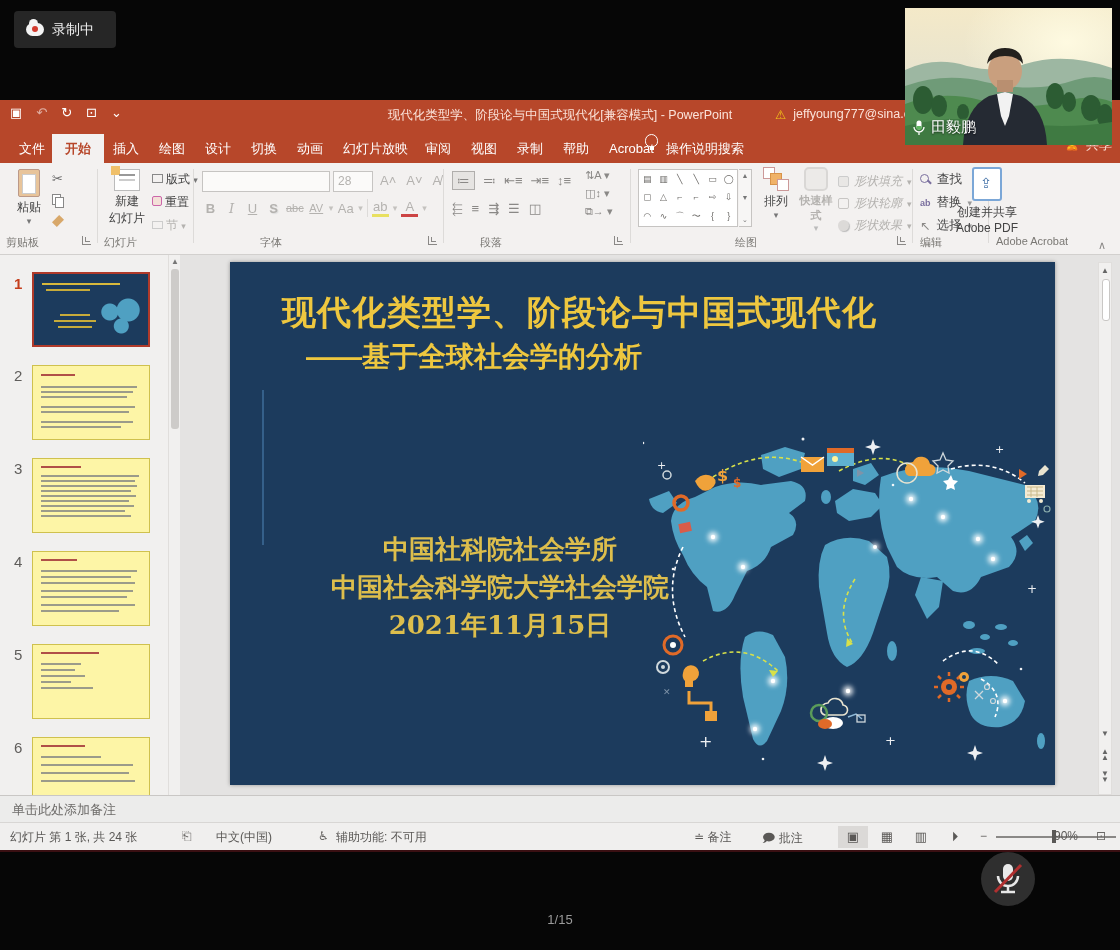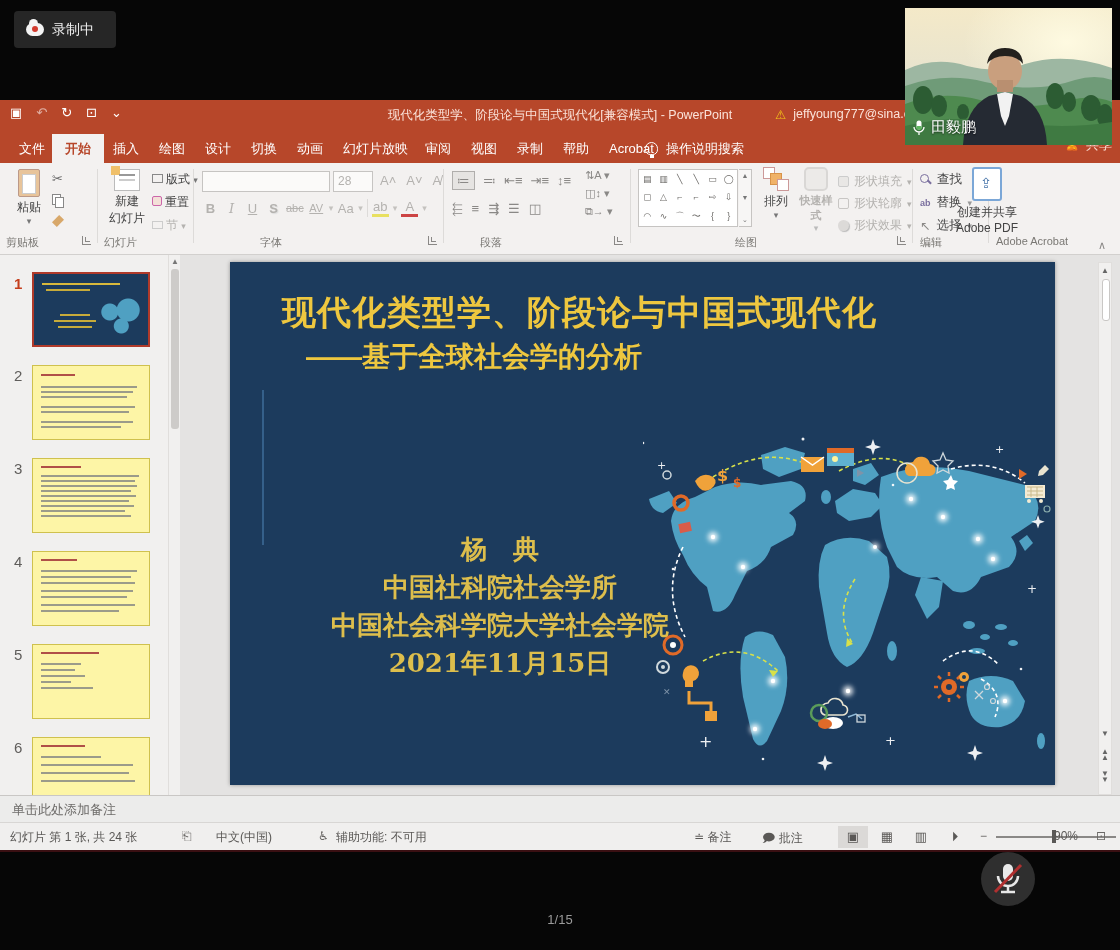--- a/index.html
+++ b/index.html
@@ -20,21 +20,21 @@
 
   .titlebar { left:0; top:0; width:1120px; height:30px; background:#b7472a; color:#fbe9e2; font-size:12px; }
   .qat { position:absolute; left:10px; top:5px; display:flex; gap:14px; color:#fff; font-size:13px; align-items:center; }
   .qat .dim { opacity:.55; }
   .tb-title { position:absolute; left:0; right:0; top:7px; text-align:center; color:#fbe3da; font-size:12.5px; }
   .tb-account { position:absolute; left:775px; top:7px; color:#fbe3da; font-size:12.5px; white-space:nowrap; display:flex; gap:7px; }
 
   .tabrow { left:0; top:30px; width:1120px; height:33px; background:#b7472a; }
   .tab { position:absolute; top:4px; height:29px; line-height:29px; padding:0 13px; color:#fff; font-size:13px; }
   .tab.active { background:#f3f1f0; color:#b7472a; font-weight:bold; }
-  .tab-search { position:absolute; left:645px; top:4px; height:29px; line-height:29px; color:#fff; font-size:13px; display:flex; align-items:center; gap:8px; }
+  .tab-search { position:absolute; left:645px; top:4px; height:29px; line-height:29px; color:#fff; font-size:13px; display:flex; gap:8px; }
   .bulb { width:13px; height:13px; border:1.5px solid #fff; border-radius:50% 50% 40% 40%; position:relative; }
   .bulb:after { content:""; position:absolute; left:3.5px; bottom:-4px; width:4px; height:3px; background:#fff; }
   .tab-share { position:absolute; right:8px; top:6px; color:#f8d9cd; font-size:13px; display:flex; gap:5px; }
 
   .ribbon { left:0; top:63px; width:1120px; height:92px; background:#f3f1f0; border-bottom:1px solid #d2d0ce; font-size:12px; color:#444; }
   .rdiv { position:absolute; top:6px; height:74px; width:1px; background:#dddbd9; }
   .glabel { position:absolute; top:72px; font-size:11px; color:#7a7874; }
   .launcher { position:absolute; top:73px; width:9px; height:9px; border-left:1px solid #8a8886; border-bottom:1px solid #8a8886; }
   .launcher:after{ content:""; position:absolute; left:2px; bottom:2px; width:4px; height:4px; border-left:1px solid #8a8886; border-bottom:1px solid #8a8886; }
   .bigbtn { position:absolute; top:4px; text-align:center; font-size:12px; color:#444; }
@@ -42,21 +42,21 @@
   .combo { position:absolute; height:21px; border:1px solid #c6c4c2; background:#fbfaf9; color:#b4b2af; font-size:12px; line-height:19px; padding:0 4px; }
   .fbtn { display:inline-block; min-width:17px; text-align:center; color:#b4b2af; font-size:13px; }
   .shape-gal { position:absolute; left:638px; top:6px; width:100px; height:58px; background:#fff; border:1px solid #c6c4c2;
     display:grid; grid-template-columns:repeat(6,1fr); align-items:center; justify-items:center; color:#6d6b68; font-size:9px; line-height:1; }
   .galscroll { position:absolute; left:739px; top:6px; width:13px; height:58px; border:1px solid #c6c4c2; border-left:none; background:#f7f6f5;
     display:flex; flex-direction:column; justify-content:space-between; align-items:center; font-size:7px; color:#777; padding:2px 0; }
   .arrange-ic { width:26px; height:24px; position:relative; margin:0 auto 2px; }
   .arrange-ic i { position:absolute; width:12px; height:12px; border:1px solid #c99; background:#fff; }
   .arrange-ic i.o { background:#f0b268; border-color:#d89449; left:7px; top:6px; }
   .qstyle-ic { width:24px; height:24px; margin:0 auto 2px; border:2px solid #d9d7d5; border-radius:5px; background:#eceae8; }
-  .shopt { position:absolute; left:838px; font-size:12px; color:#b4b2af; display:flex; gap:5px; align-items:center; }
+  .shopt { position:absolute; left:838px; font-size:12px; color:#b4b2af; display:flex; gap:5px; align-items:center;font-style:italic; }
   .editrow { position:absolute; left:920px; font-size:12.5px; color:#444; display:flex; gap:6px; align-items:center; }
   .mag { width:11px; height:11px; position:relative; }
   .mag:before { content:""; position:absolute; width:7px; height:7px; border:1.6px solid #7a6f9e; border-radius:50%; }
   .mag:after { content:""; position:absolute; left:7px; top:7px; width:5px; height:1.6px; background:#7a6f9e; transform:rotate(45deg); }
   .pdf-ic { width:30px; height:34px; margin:0 auto 3px; border:2px solid #7ba7d7; border-radius:3px; position:relative; background:#fff; }
   .pdf-ic:after { content:"⇪"; position:absolute; left:6px; top:6px; color:#4472a8; font-size:14px; }
   .chev-collapse { position:absolute; left:1098px; top:76px; color:#8a8886; font-size:11px; }
 
   
   .content { left:0; top:155px; width:1120px; height:540px; background:#e4e3e2; overflow:hidden; }
@@ -396,21 +396,20 @@
           <span style="position:absolute;left:2px;top:2px;">▲</span>
           <div class="vthumb" style="top:14px;height:160px;"></div>
         </div>
       </div>
 
       <div class="slide">
         <div class="s-title">现代化类型学、阶段论与中国式现代化</div>
         <div class="s-sub">——基于全球社会学的分析</div>
         <div class="s-cursorline"></div>
         <div class="s-author">
-          <div>杨　典</div>
           <div>中国社科院社会学所</div>
           <div>中国社会科学院大学社会学院</div>
           <div>2021年11月15日</div>
         </div>
 
         <div class="mapwrap">
           <svg width="412" height="356" viewBox="0 0 412 356">
             <defs>
               <filter id="gl">
                   <feGaussianBlur stdDeviation="2.6"></feGaussianBlur>

